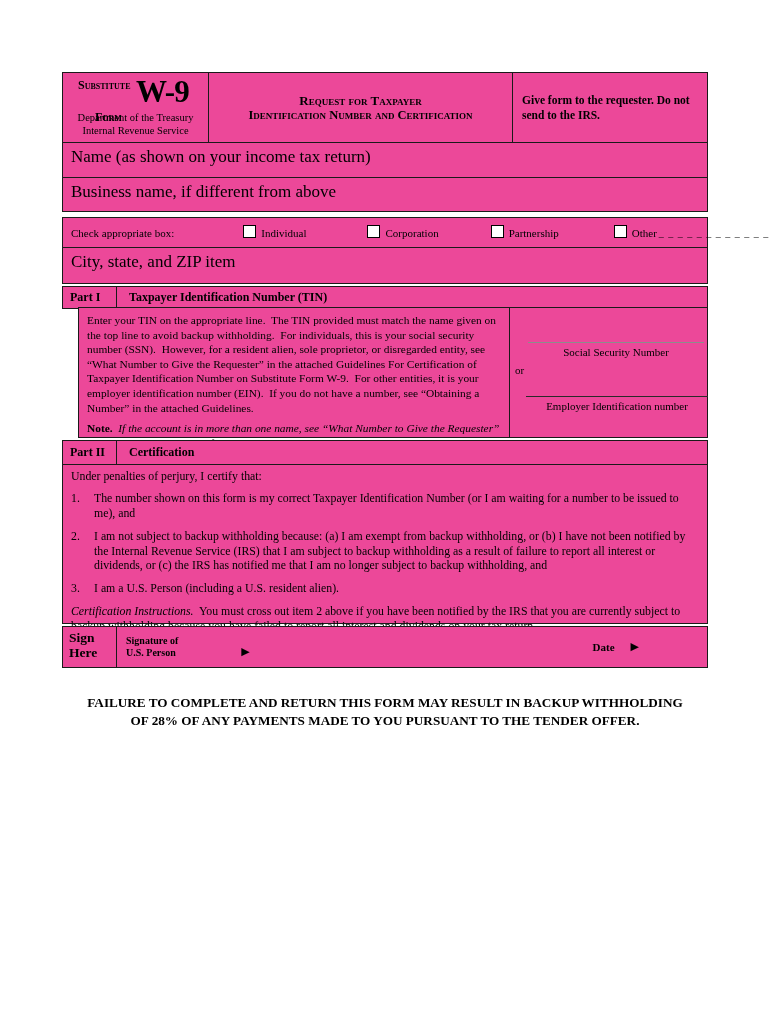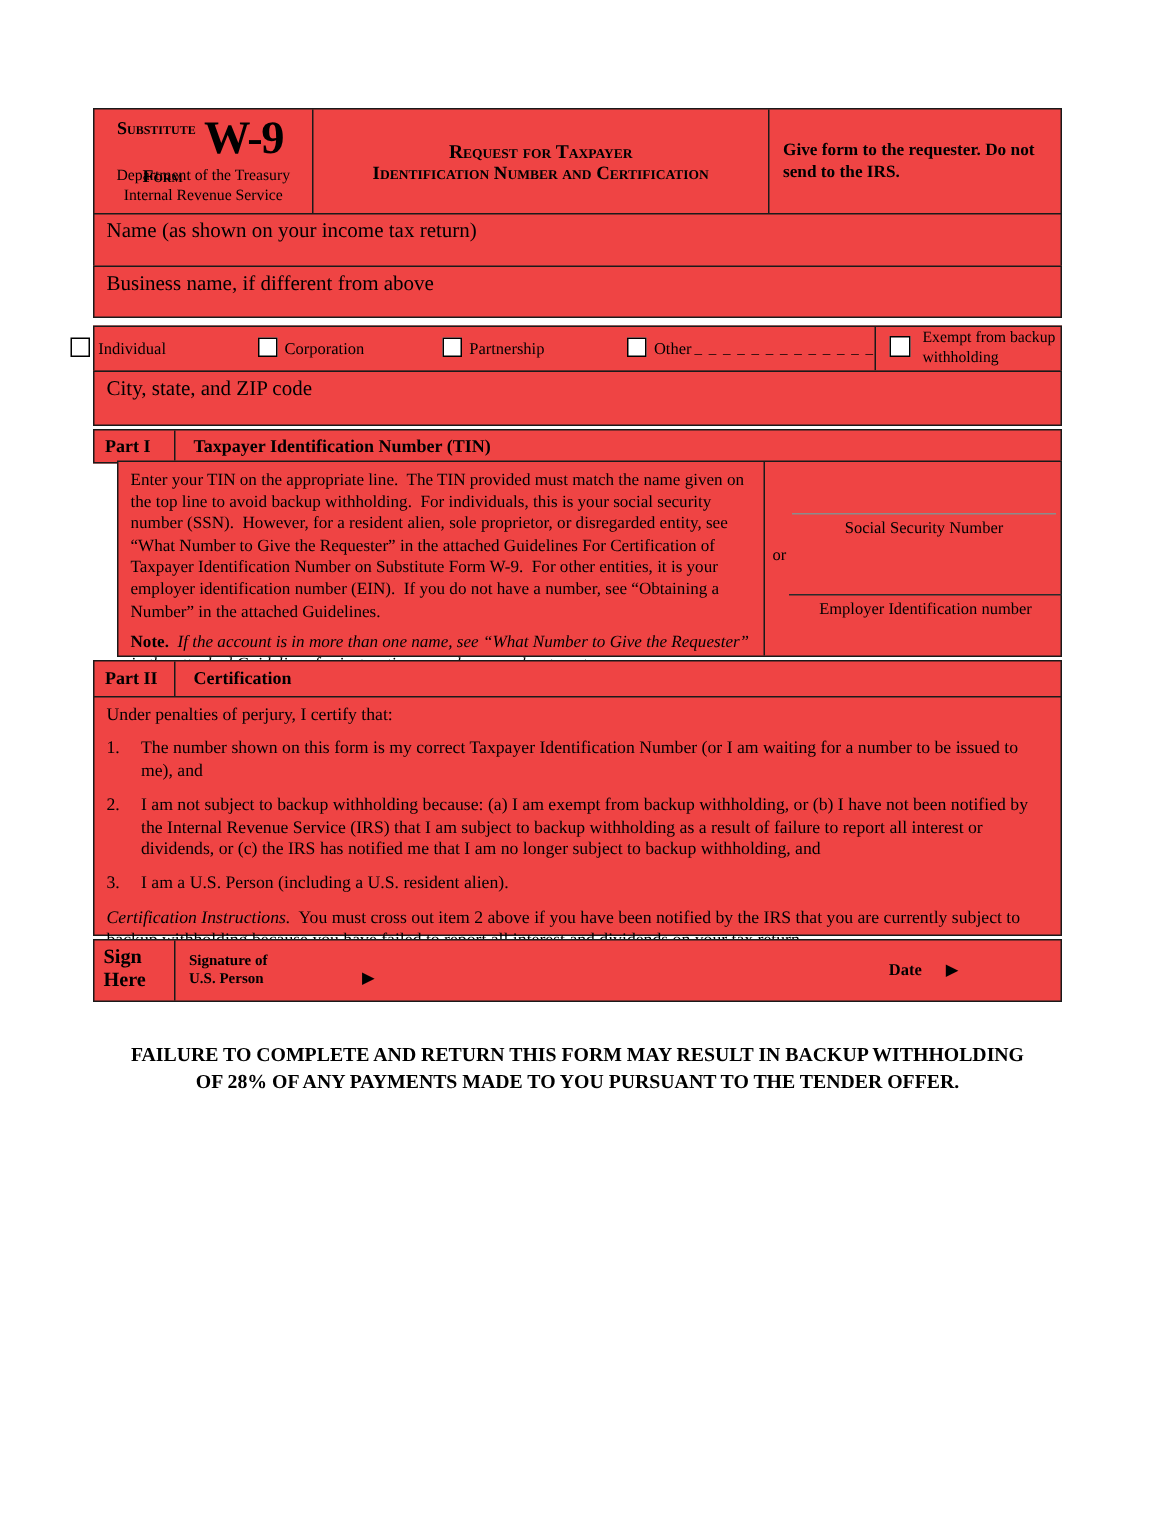--- a/index.html
+++ b/index.html
@@ -1,39 +1,39 @@
 <!DOCTYPE html>
 <html><head>
 <meta charset="utf-8">
 <style>
   html,body{margin:0;padding:0;background:#fff;}
   .page{position:relative;width:770px;height:1024px;background:#fff;overflow:hidden;
         font-family:"Liberation Serif","DejaVu Serif",serif;color:#000;}
   .form{position:absolute;left:62px;top:72px;width:646px;}
-  .row{box-sizing:border-box;border:1.5px solid #1a1a1a;background:#ef4444;position:relative;justify-content:flex-end;}
+  .row{box-sizing:border-box;border:1.5px solid #1a1a1a;background:#ec4899;position:relative;}
   .joined{margin-top:-1.5px;}
   .gap5{height:5px;} .gap2{height:2px;}
 
   
   .hdr{height:71px;display:flex;}
   .hdr-left{width:145px;position:relative;box-sizing:border-box;}
   .sc{font-variant:small-caps;font-weight:bold;}
   .sub-line{position:absolute;left:15px;top:5px;font-size:12px;}
   .form-line{position:absolute;left:32px;top:37px;font-size:12px;}
   .w9{position:absolute;left:73px;top:1px;font-size:31px;font-weight:bold;letter-spacing:-1px;}
   .dept{position:absolute;left:0;right:0;top:38px;text-align:center;font-size:10.5px;line-height:13px;}
   .hdr-mid{width:305px;box-sizing:border-box;border-left:1.5px solid #1a1a1a;border-right:1.5px solid #1a1a1a;
            display:flex;flex-direction:column;justify-content:center;align-items:center;text-align:center;}
   .hdr-mid .t1{font-size:13px;line-height:15px;}
   .hdr-mid .t2{font-size:12.5px;line-height:15px;}
   .hdr-right{flex:1;display:flex;flex-direction:column;justify-content:center;padding:4px 8px 4px 9px;
              font-weight:bold;font-size:11.5px;line-height:15px;}
 
   
-  .field{padding:4px 0 0 8px;font-size:14px;}
+  .field{padding:4px 0 0 8px;font-size:17px;}
   .name-row{height:37px;} .biz-row{height:35px;} .city-row{height:37px;}
 
   
   .check-row{height:31px;display:flex;}
   .check-main{flex:1;display:flex;align-items:center;padding-left:8px;font-size:11px;white-space:nowrap;gap:40px;}
   .cb{display:inline-block;width:11px;height:11px;border:1.6px solid #000;background:#fff;
       vertical-align:middle;margin:0 5px 3px 0;}
   .cb-item{display:inline-flex;align-items:center;}
   .dashes{font-size:10px;letter-spacing:1px;margin-left:2px;}
   .exempt-cell{width:134px;box-sizing:border-box;border-left:1.5px solid #1a1a1a;display:flex;
@@ -143,21 +143,21 @@
           <span class="dashes">_ _ _ _ _ _ _ _ _ _ _ _ _</span>
         </span>
       </div>
       <div class="exempt-cell">
         <span class="cb"></span>
         <span class="exempt-label">Exempt from backup withholding</span>
       </div>
     </div>
 
     <div class="row joined field city-row">
-      <span>City, state, and ZIP code</span>
+      <span>City, state, and ZIP item</span>
     </div>
 
     <div class="gap2"></div>
 
     <div class="row part-hdr p1h">
       <div class="part-label">Part I</div>
       <div class="part-title">Taxpayer Identification Number (TIN)</div>
     </div>
 
     <div class="row joined p1body">

